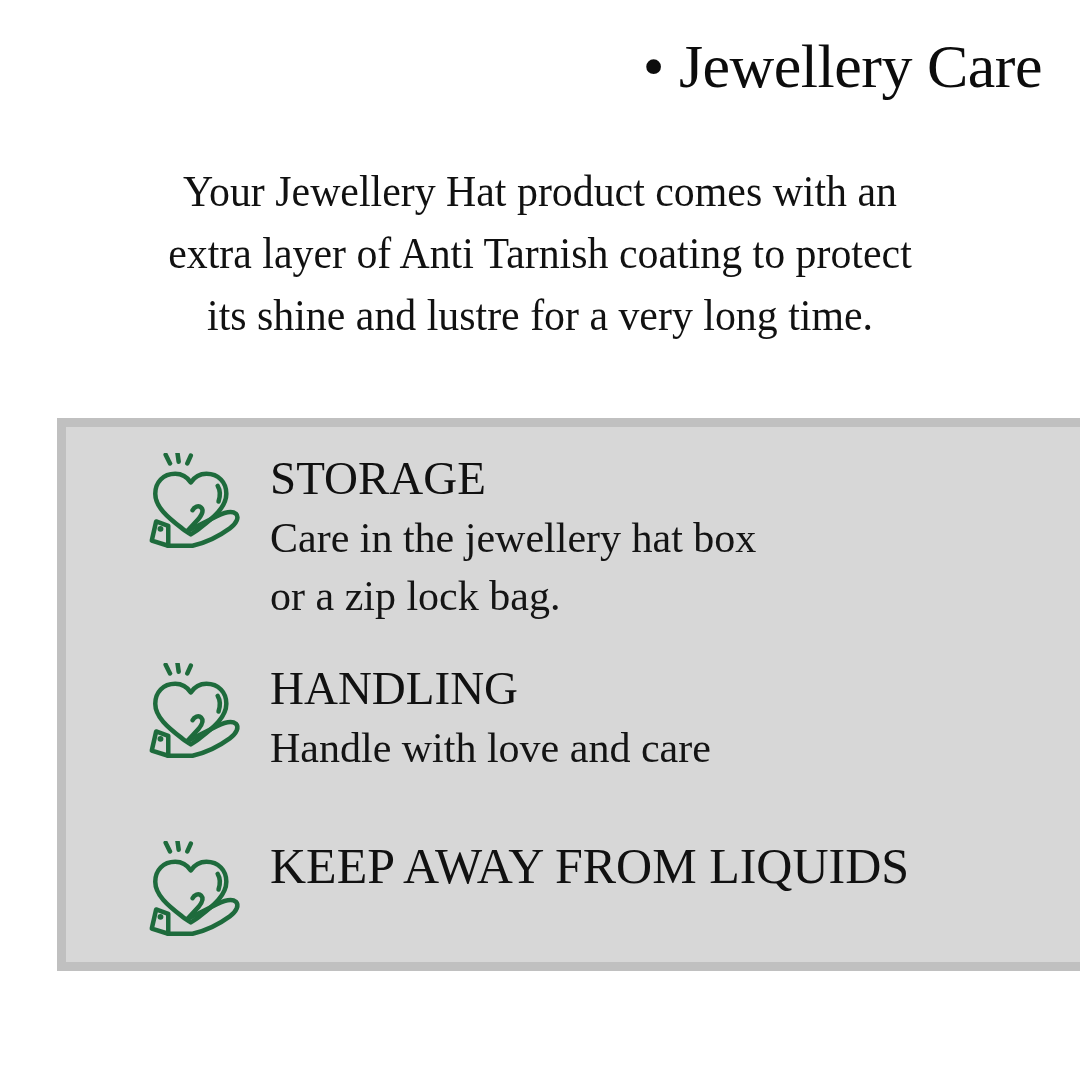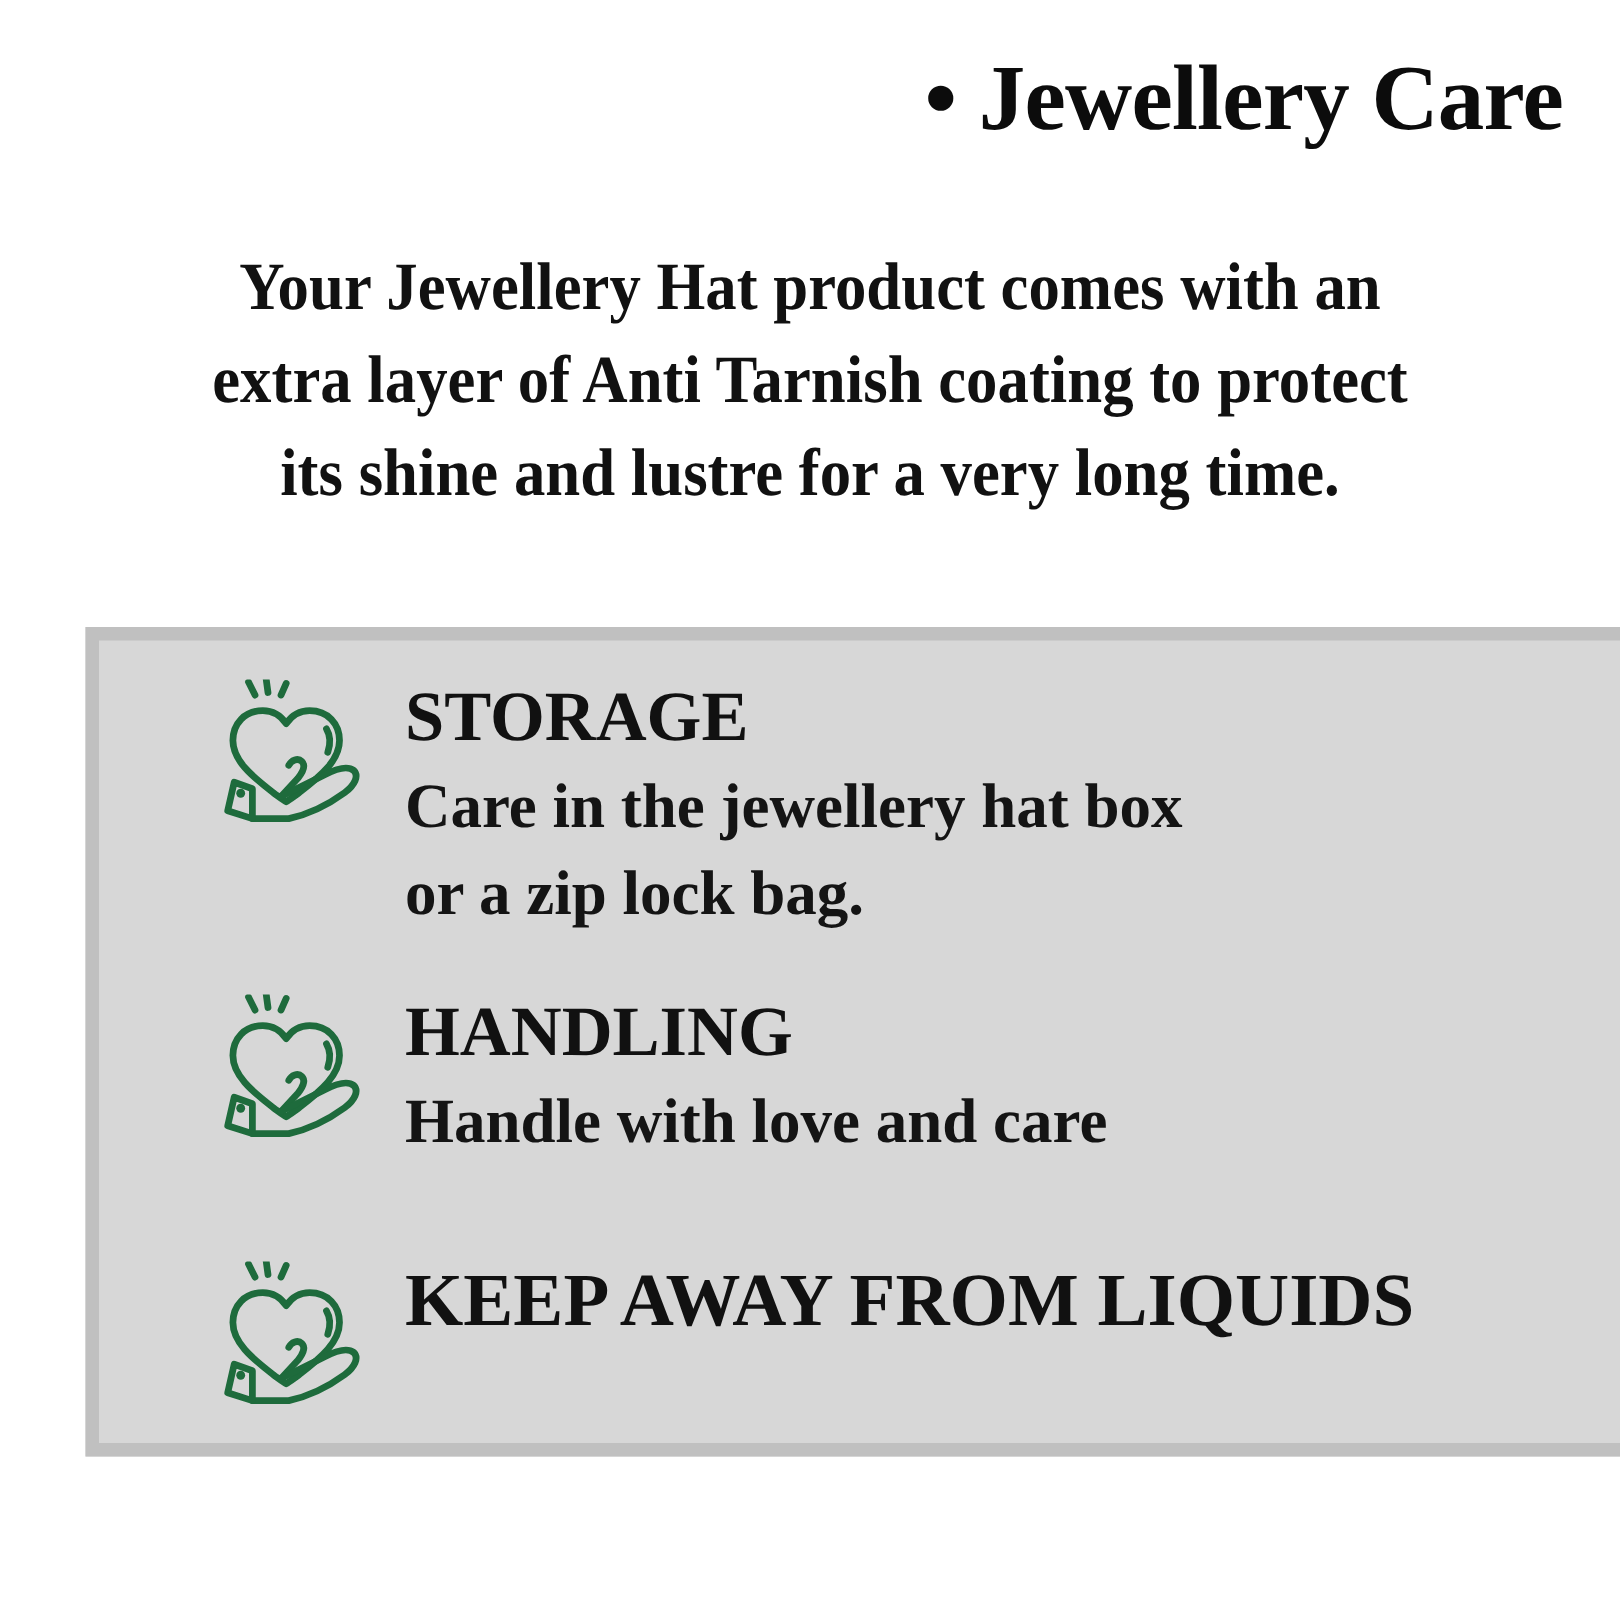--- a/index.html
+++ b/index.html
@@ -14,21 +14,20 @@
     font-family: "Liberation Serif", "DejaVu Serif", serif;
     color: #111111;
     overflow: hidden;
     position: relative;
   }
 
   #page {
     position: relative;
     width: 1080px;
     height: 1080px;
-    font-weight: bold;
   }
 
   
   .page-title {
     position: absolute;
     right: 38px;
     top: 34px;
     width: 700px;
     text-align: right;
     font-family: "Liberation Serif", "DejaVu Serif", serif;

